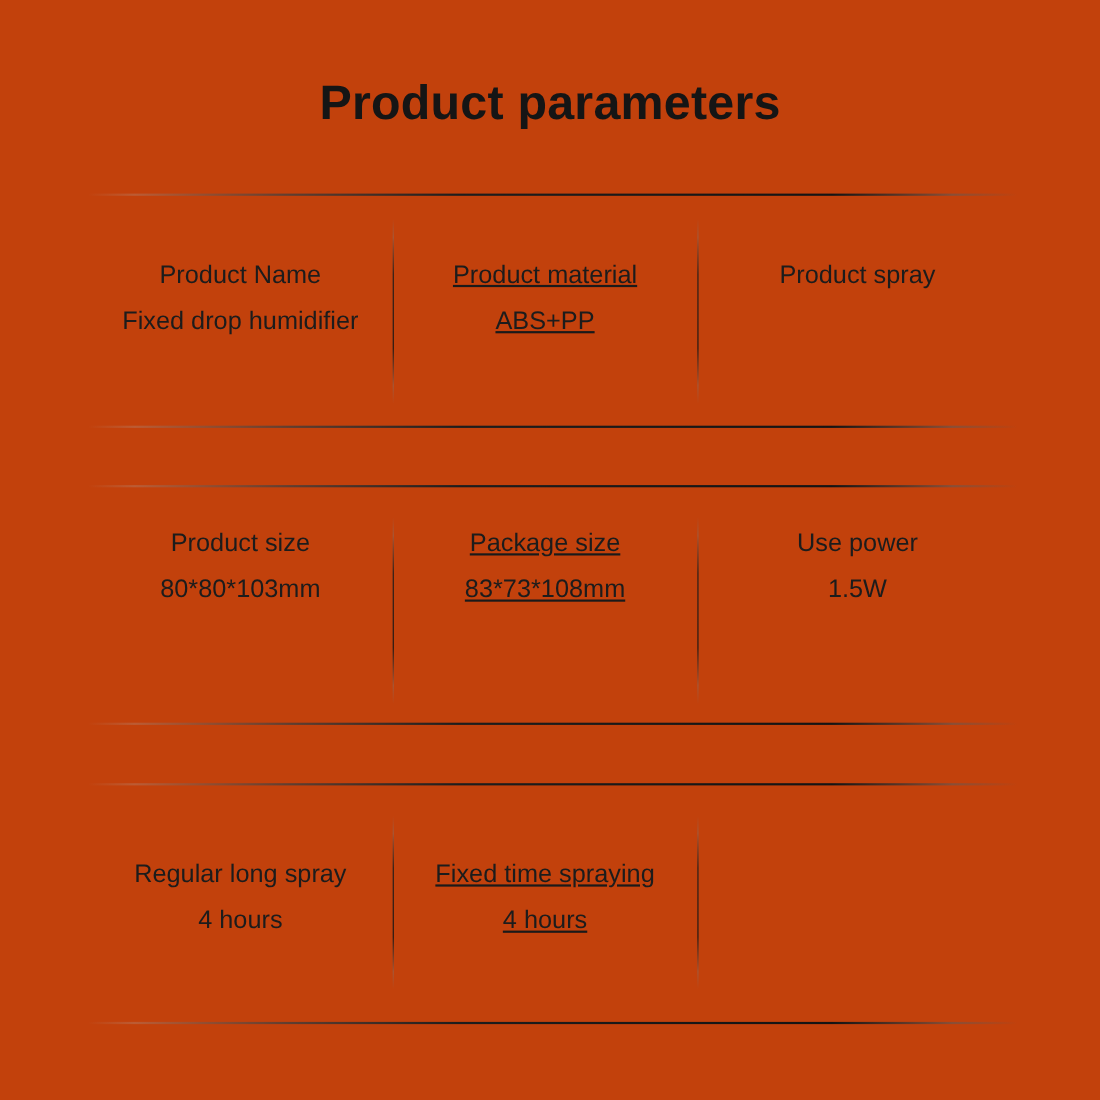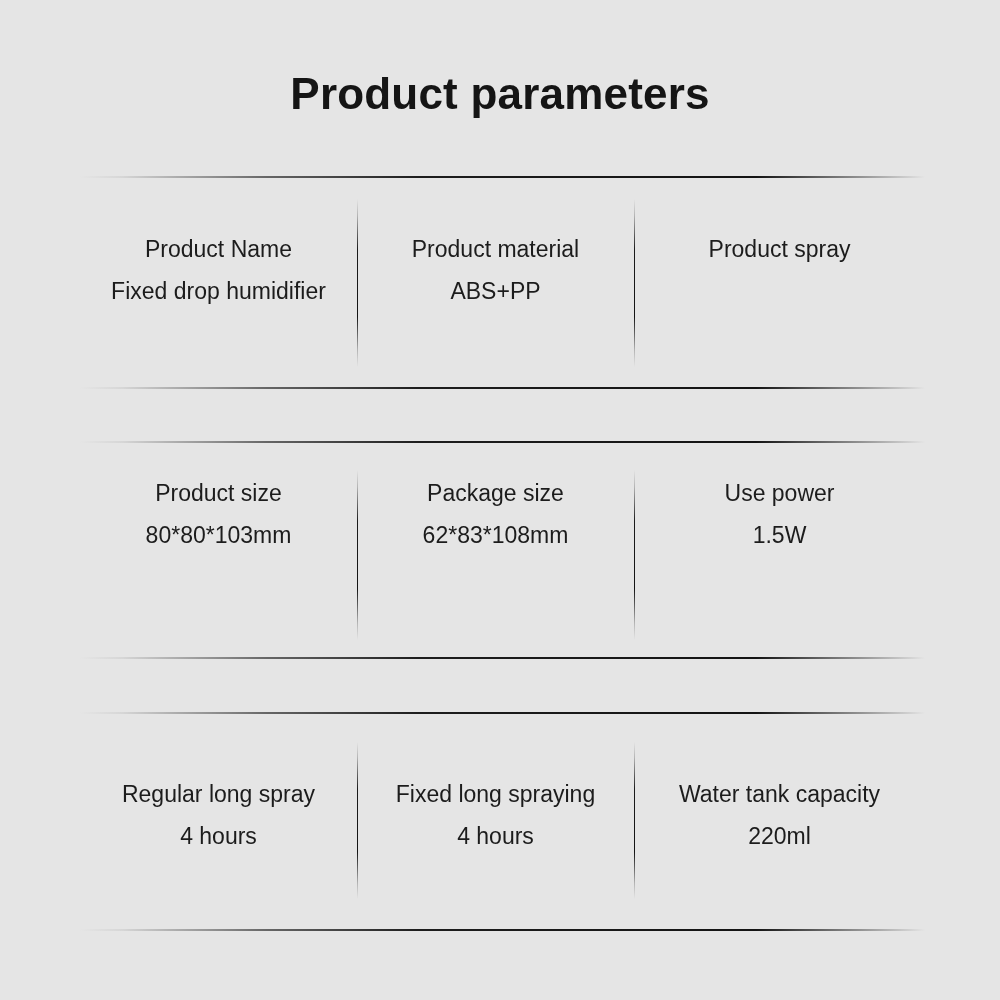--- a/index.html
+++ b/index.html
@@ -13,21 +13,21 @@
     font-family: "Liberation Sans", sans-serif;
     color: #1a1a1a;
     position: relative;
     overflow: hidden;
   }
 
   .page {
     position: relative;
     width: 1000px;
     height: 1000px;
-    background: #e5e5e5;
+    background: #c2410c;
   }
 
   
   .page-title {
     position: absolute;
     top: 66px;
     left: 0;
     width: 1000px;
     text-align: center;
     font-size: 44px;
@@ -96,21 +96,21 @@
   }
   .row.row-1 { top: 232px; }
   .row.row-2 { top: 476px; }
   .row.row-3 { top: 777px; align-items: flex-end; }
 
   .cell {
     text-align: center;
     box-sizing: border-box;
   }
   .cell.col-1 { width: 277px; }
-  .cell.col-2 { width: 277px; }
+  .cell.col-2 { width: 277px; text-decoration: underline; }
   .cell.col-3 { width: 291px; }
 
   .cell-label {
     font-size: 23px;
     line-height: 34px;
     color: #1c1c1c;
     white-space: nowrap;
   }
   .cell-value {
     font-size: 23px;
@@ -157,37 +157,33 @@
       </div>
     </div>
 
     <div class="row row-2">
       <div class="cell col-1">
         <div class="cell-label">Product size</div>
         <div class="cell-value">80*80*103mm</div>
       </div>
       <div class="cell col-2">
         <div class="cell-label">Package size</div>
-        <div class="cell-value">62*83*108mm</div>
+        <div class="cell-value">83*73*108mm</div>
       </div>
       <div class="cell col-3">
         <div class="cell-label">Use power</div>
         <div class="cell-value">1.5W</div>
       </div>
     </div>
 
     <div class="row row-3">
       <div class="cell col-1">
         <div class="cell-label">Regular long spray</div>
         <div class="cell-value">4 hours</div>
       </div>
       <div class="cell col-2">
-        <div class="cell-label">Fixed long spraying</div>
+        <div class="cell-label">Fixed time spraying</div>
         <div class="cell-value">4 hours</div>
-      </div>
-      <div class="cell col-3">
-        <div class="cell-label">Water tank capacity</div>
-        <div class="cell-value">220ml</div>
       </div>
     </div>
 
   </div>
 </div>
 
 </body></html>

